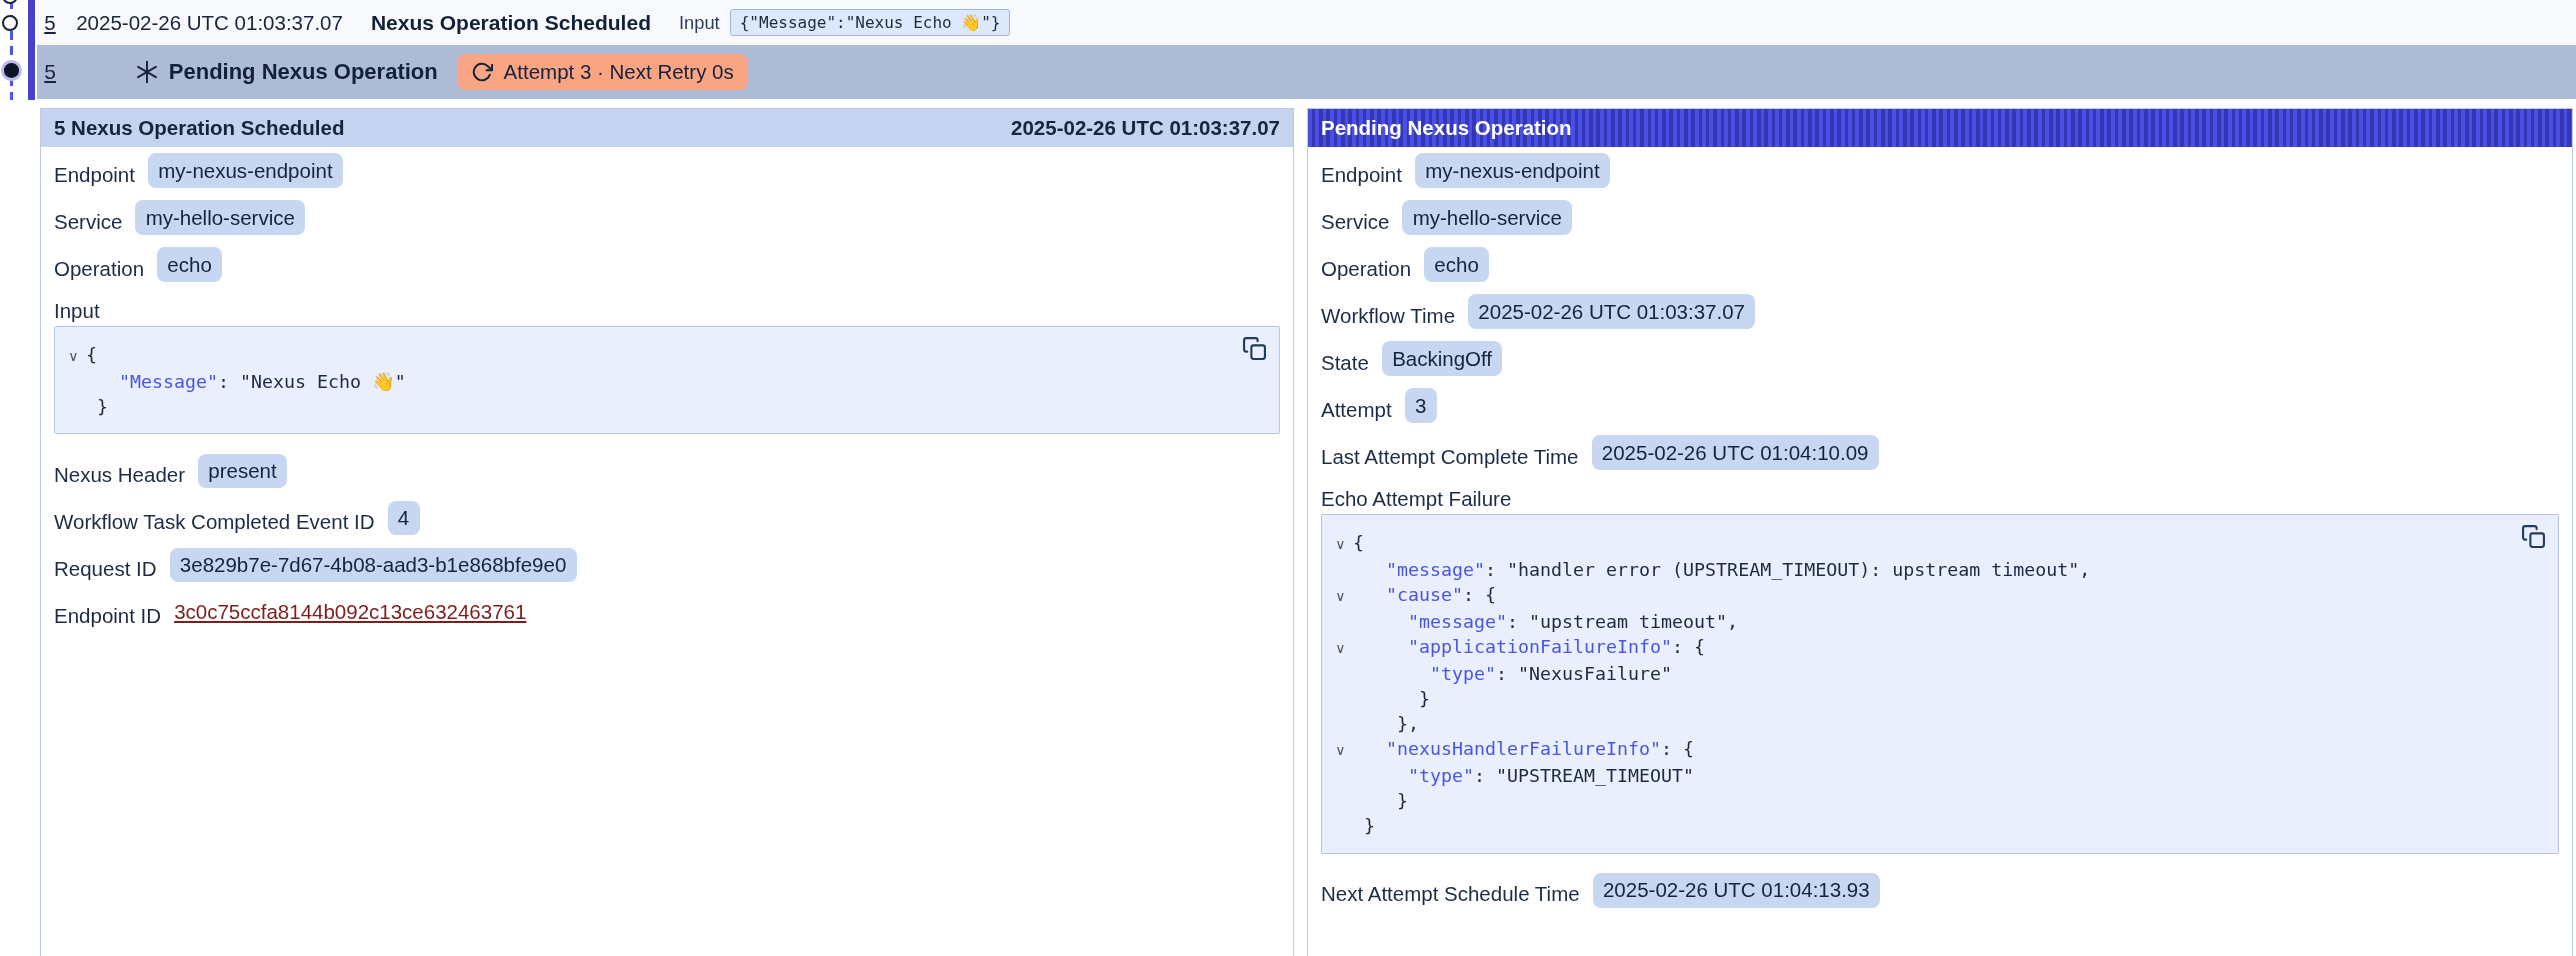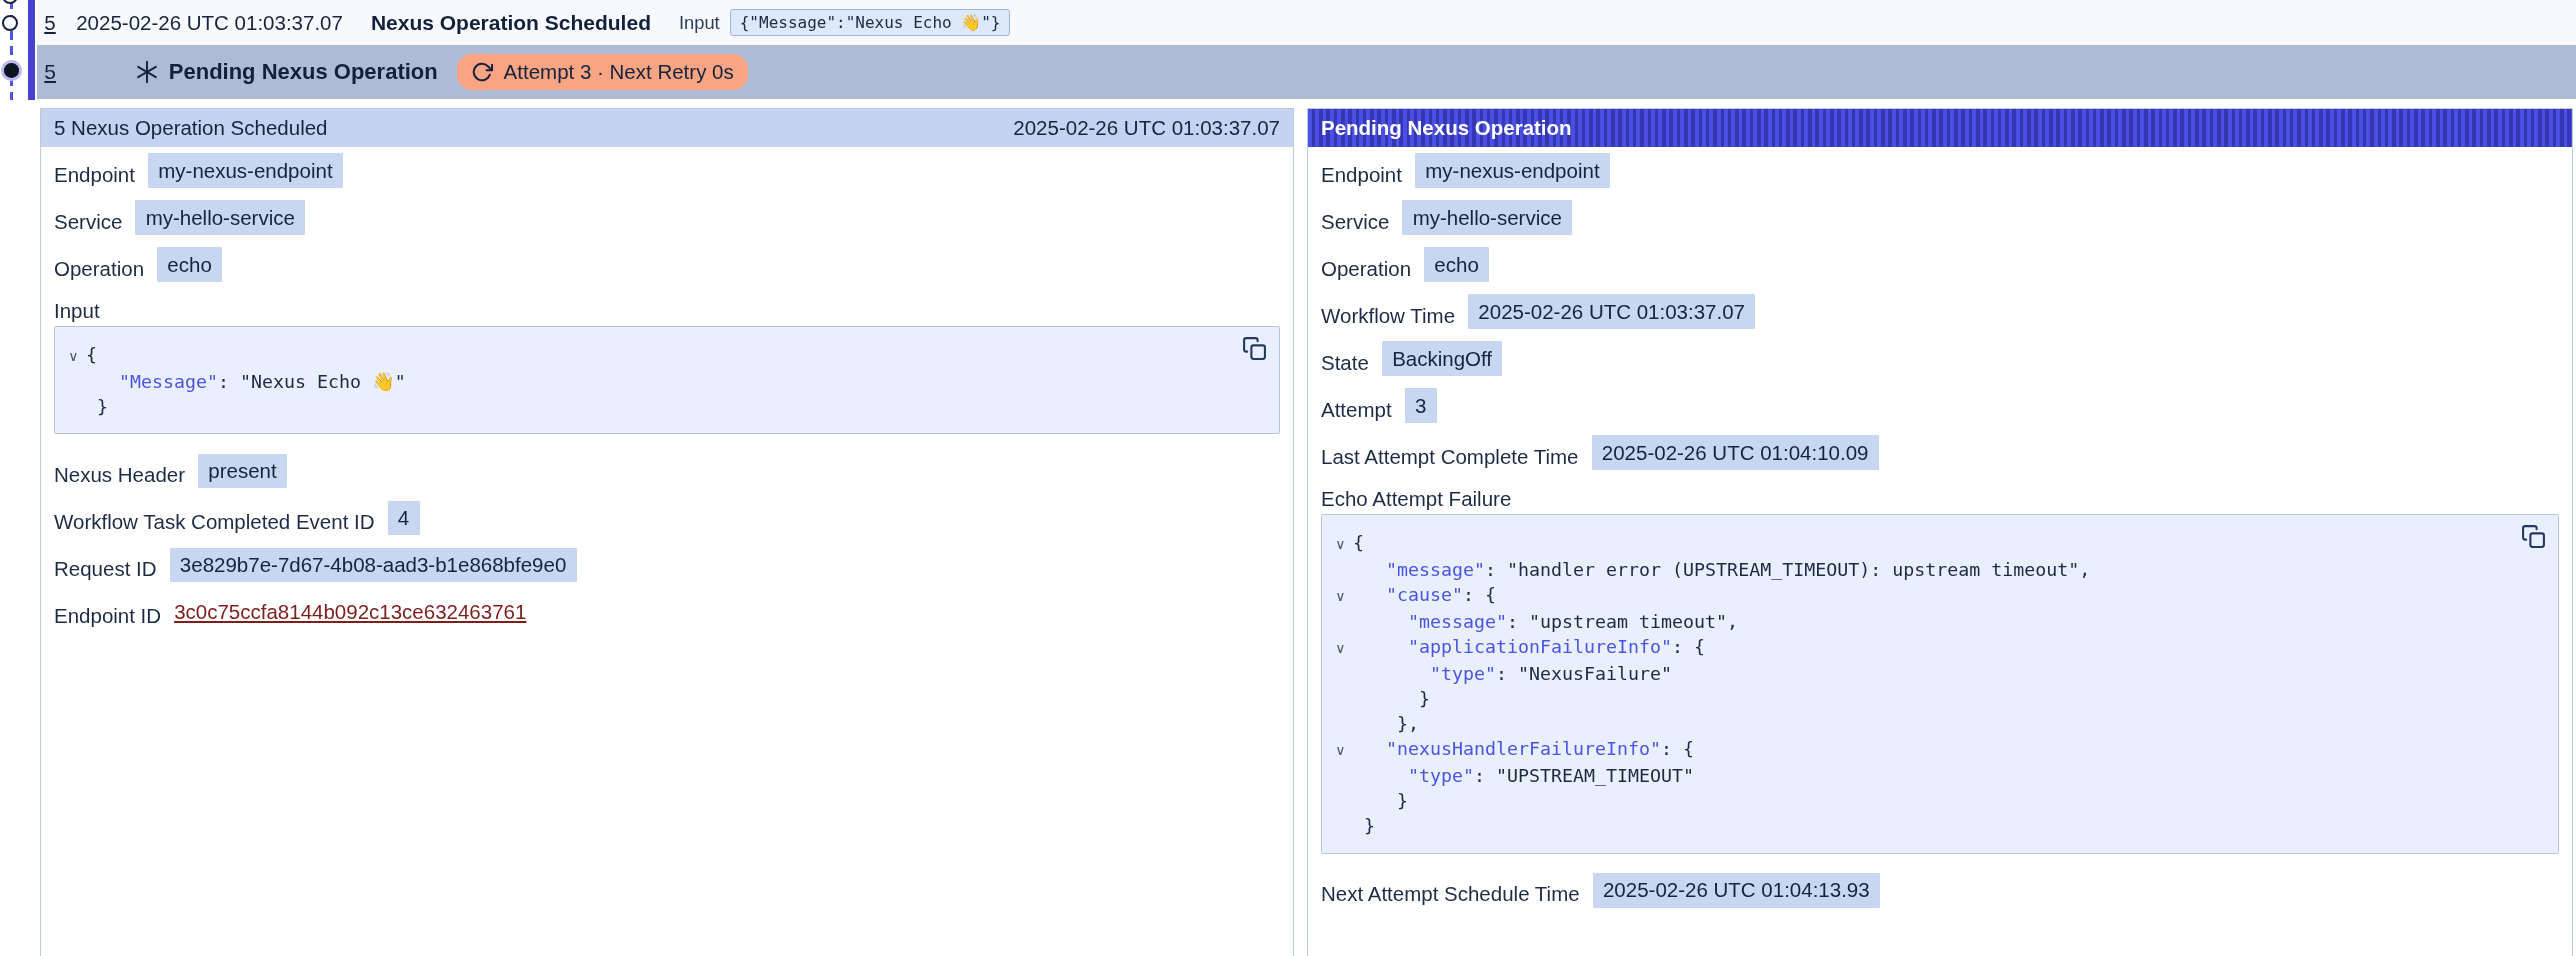--- a/index.html
+++ b/index.html
@@ -33,38 +33,38 @@
   .r1-ts { margin-left:20.5px; color:#17243e; }
   .r1-name { margin-left:28px; font-weight:700; font-size:21px; color:#12203a; }
   .r1-input-label { margin-left:28px; font-size:18.3px; color:#2c3c5c; }
   .r1-input-badge { margin-left:10.3px; font-family:"DejaVu Sans Mono", monospace;
     font-size:16px; background:#dde8fa; border:1.5px solid #9fb5dd; border-radius:2.9px;
     padding:2.9px 8.8px; color:#1d2a44; }
 
   .r2-star { margin-left:78px; display:flex; align-items:center; }
   .r2-title { margin-left:8.8px; font-weight:700; font-size:22px; color:#12203a; }
   .retry-badge { margin-left:19px; display:flex; align-items:center; gap:10.3px;
-    background:#f9a583; border-radius:15px; padding:5.9px 14.6px; font-size:20.5px; color:#15223c; }
+    background:#f9a583; border-radius:9px; padding:5.9px 14.6px; font-size:20.5px; color:#15223c; }
 
   
   .panel { position:absolute; top:108px; height:857px; border:1.5px solid #bcc9df; background:#ffffff; }
   .panel-left  { left:40px;   width:1254px; }
   .panel-right { left:1307px; width:1266px; }
 
   .panel-header { height:38px; display:flex; align-items:center;
     justify-content:space-between; padding:0 13px; font-size:20.5px; }
-  .panel-header.plain   { background:#c4d3ef; color:#17243e; font-weight:400; }
+  .panel-header.plain   { background:#c4d3ef; color:#17243e; font-weight:700; }
   .panel-header.striped { color:#ffffff; font-weight:600;
     background:repeating-linear-gradient(90deg,#4b4fe4 0 3.7px,#3337b4 3.7px 7.3px); }
 
   .fields { padding-left:13px; padding-right:13px; }
   .field-row { min-height:47px; display:flex; align-items:center; gap:13px; font-size:20.5px; }
   .field-row.label-only { min-height:38px; }
   .f-label { color:#1d2b45;margin-top:8px; }
-  .f-badge { background:#c7d6f1; border-radius:1px; padding:5.1px 10.3px; color:#15233f; }
+  .f-badge { background:#c7d6f1; border-radius:8px; padding:5.1px 10.3px; color:#15233f; }
   .f-link  { color:#7f1d1d; text-decoration:underline; cursor:pointer; }
 
   
   .json-block { position:relative; margin:0 0 13px 0; background:#e9effc;
     border:1.5px solid #b5c4e6; border-radius:1.5px; padding:14.6px 44px 14.6px 5.9px; }
   .json-line { display:flex; font-family:"DejaVu Sans Mono", monospace;
     font-size:18.3px; line-height:25px; white-space:pre; }
   .chev { width:25px; flex:0 0 25px; text-align:center;
     font-family:"Liberation Sans", sans-serif; font-size:14px; color:#4a5568; padding-top:2.2px; cursor:pointer; }
   .jkey   { color:#4a55e0; }

